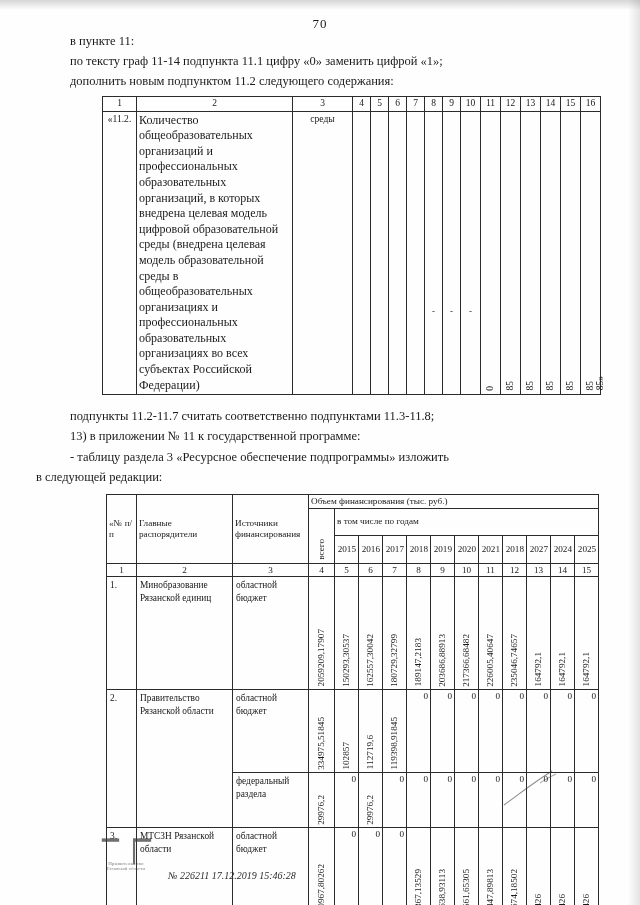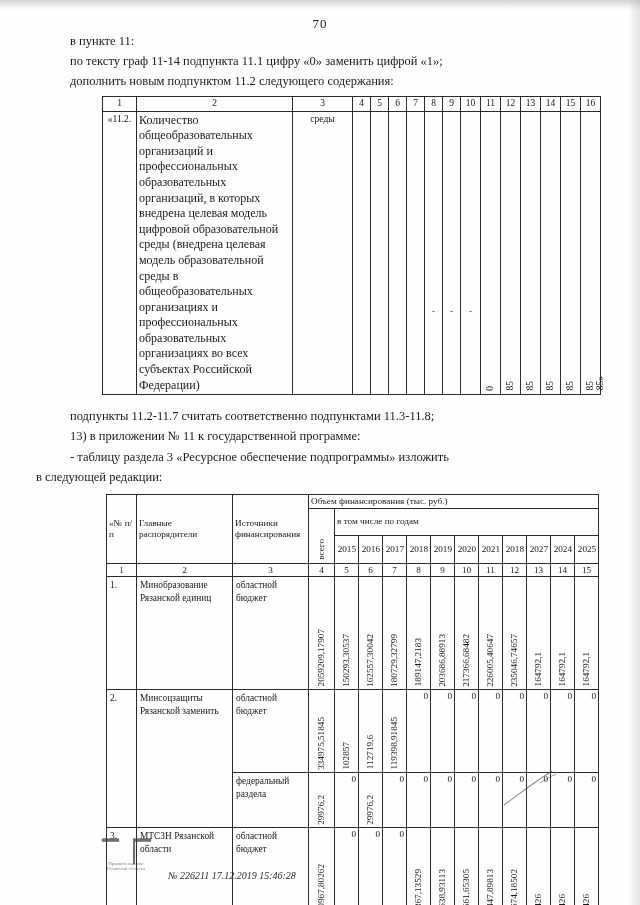--- a/index.html
+++ b/index.html
@@ -444,21 +444,21 @@
           <td class="vnum">
                 <span class="v">164792,1</span>
               </td>
           <td class="vnum">
                 <span class="v">164792,1</span>
               </td>
         </tr>
 
         <tr class="row-h-2">
           <td class="lead" rowspan="2">2.</td>
-          <td class="lead" rowspan="2">Минсоцзащиты Рязанской заменить</td>
+          <td class="lead" rowspan="2">Правительство Рязанской области</td>
           <td class="lead">областной бюджет</td>
           <td class="vnum">
                 <span class="v">334975,51845</span>
               </td>
           <td class="vnum">
                 <span class="v">102857</span>
               </td>
           <td class="vnum">
                 <span class="v">112719,6</span>
               </td>

